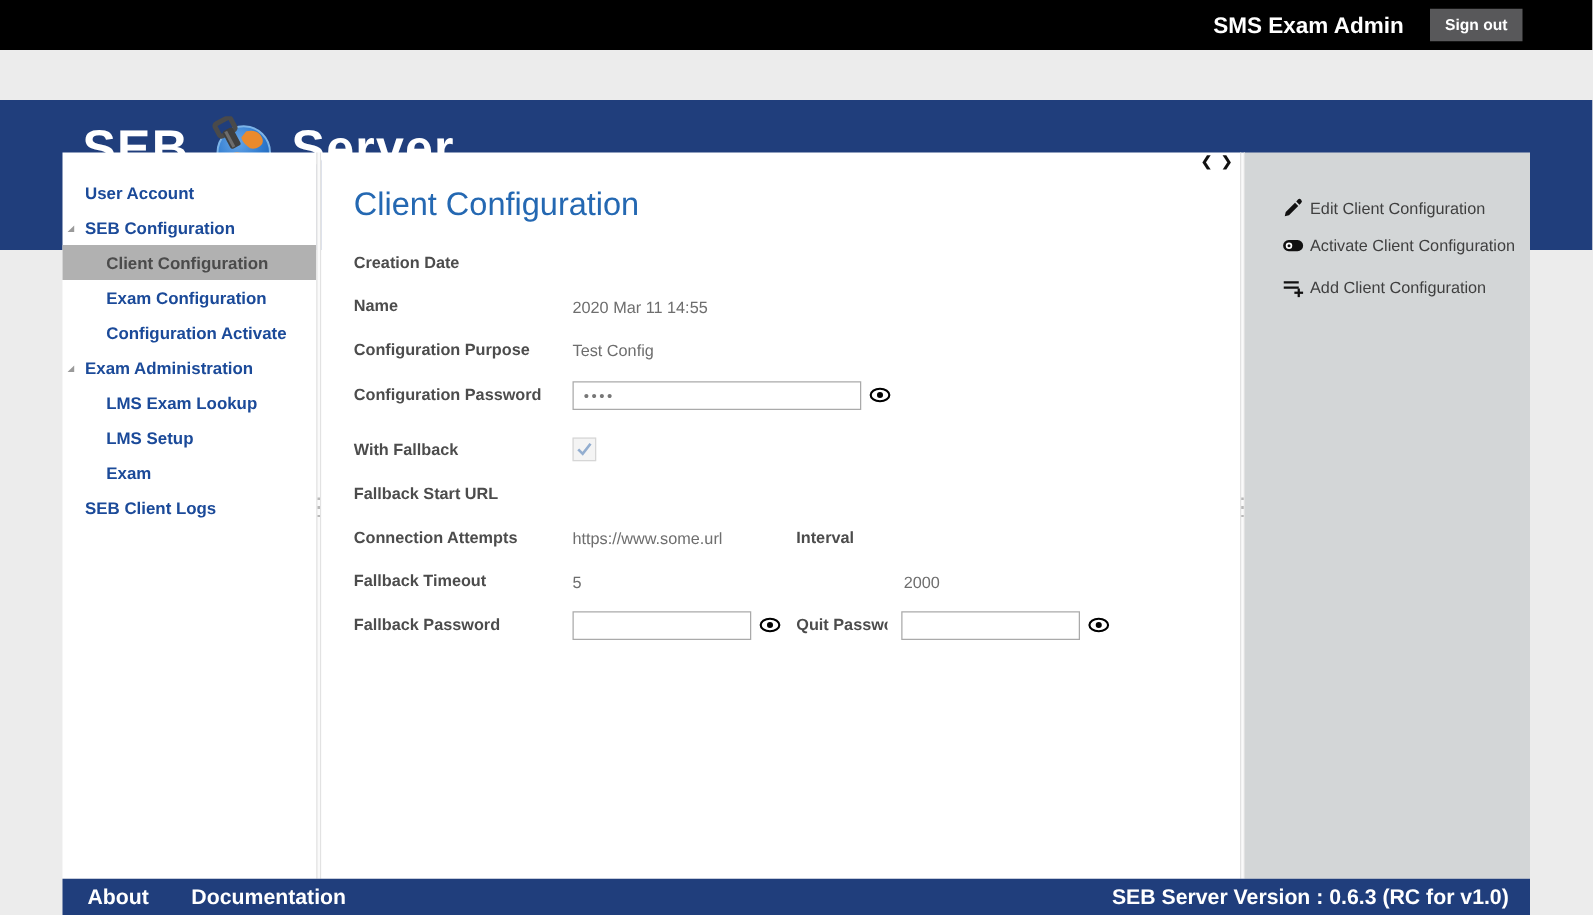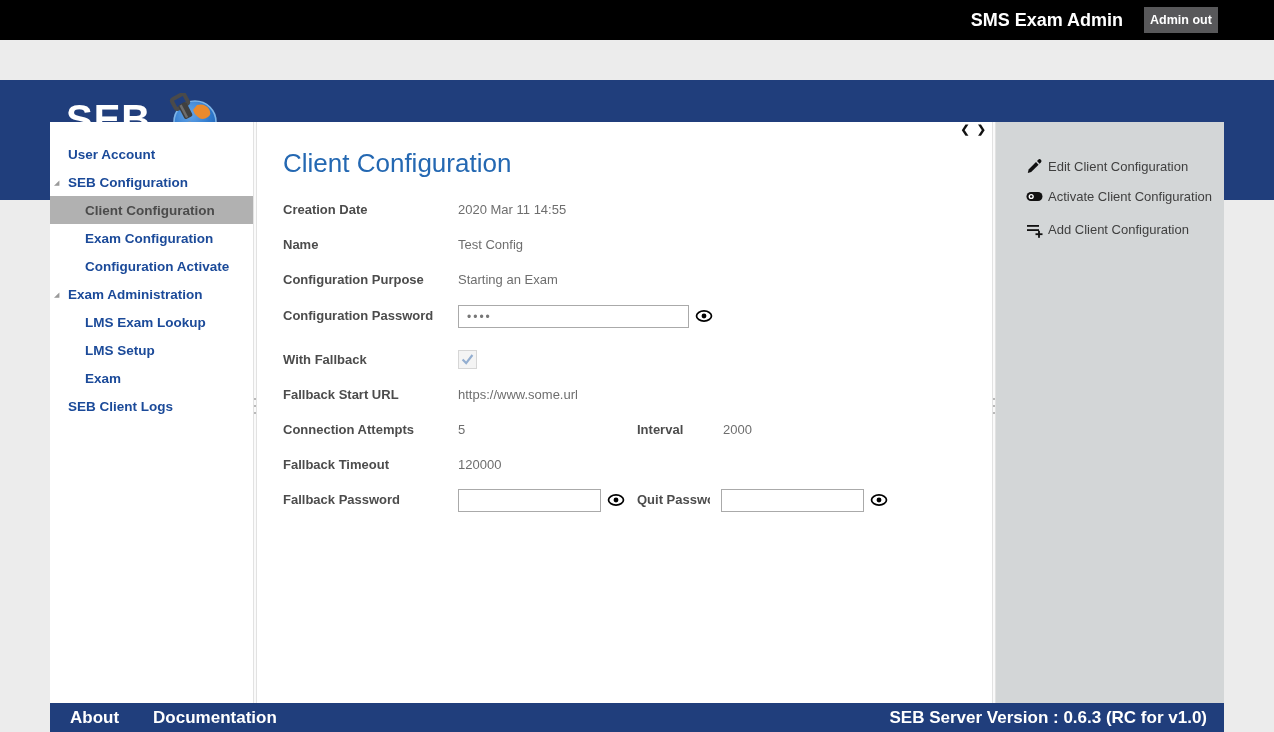--- a/index.html
+++ b/index.html
@@ -72,21 +72,21 @@
     position:absolute; top:1px; right:6px; display:flex; gap:7px;
     font-size:11px; font-weight:bold; color:#111;
   }
   .nav-arrows span { cursor:pointer; }
   .page-title {
     position:absolute; left:26px; top:26px;
     font-size:26px; color:#2468b2; font-weight:normal;
   }
   .fitem { position:absolute; font-size:13px; line-height:16px; white-space:nowrap; }
   .flabel { font-weight:bold; color:#4c4c4c; }
-  .fvalue { color:#6e6e6e; }
+  .fvalue { color:#6e6e6e;margin-top:36px; }
   .tbox {
     position:absolute; height:23px; border:1px solid #aaa; background:#fff;
     font-size:12px; color:#777; padding:0 8px; letter-spacing:2px;
     font-family:"Liberation Sans", sans-serif;
   }
   .eye { position:absolute; width:18px; height:14px; cursor:pointer; }
   .clip { overflow:hidden; width:73px; }
   .checkbox {
     position:absolute; left:201px; top:228px; width:19px; height:19px;
     background:#f4f4f4; border:1px solid #d6d6d6;
@@ -107,21 +107,21 @@
   }
   .footer-link { margin-left:20px; cursor:pointer; }
   .footer-link + .footer-link { margin-left:34px; }
   .footer-version { margin-left:auto; margin-right:17px; }
 </style>
 </head>
 <body>
 
 <div class="topbar">
   <span class="topbar-user">SMS Exam Admin</span>
-  <button class="signout-btn">Admin out</button>
+  <button class="signout-btn">Sign out</button>
 </div>
 
 <div class="header-band">
   <div class="brand">
     <span class="brand-seb">SEB</span>
     <svg class="brand-logo" viewBox="0 0 52 52">
       <defs>
         <radialGradient id="gl" cx="38%" cy="30%" r="80%">
           <stop offset="0%" stop-color="#66a6e8"></stop>
             <stop offset="60%" stop-color="#2f7ace"></stop>
@@ -131,20 +131,21 @@
       <circle cx="28" cy="29" r="21" fill="url(#gl)" stroke="#7db4e8" stroke-width="1.6"></circle>
       <path d="M30 12 q8 -2 12 4 q3 5 -1 8 q-6 4 -10 0 q-4 -3 -5 -7 z" fill="#ea8a2d"></path>
       <path d="M18 30 q6 -3 10 1 q5 5 2 10 q-2 5 -8 4 q-7 -1 -8 -7 q-1 -5 4 -8 z" fill="#ea8a2d"></path>
       <path d="M42 32 q5 0 4 5 q-1 4 -5 3 q-3 -1 -2 -4 q1 -3 3 -4 z" fill="#ea8a2d"></path>
       <g transform="rotate(-28 16 12)">
         <rect x="8" y="2" width="14" height="11" rx="2" fill="none" stroke="#4a4a4a" stroke-width="4"></rect>
         <rect x="11" y="10" width="9" height="16" rx="2" fill="#3f3f3f"></rect>
         <rect x="12.5" y="11" width="2.5" height="14" fill="#6d6d6d"></rect>
       </g>
     </svg>
+    <span class="brand-server">Server</span>
   </div>
 </div>
 
 <div class="panel sidebar">
   <div class="nav">
     <div class="nav-item lvl0">
       <span>User Account</span>
     </div>
     <div class="nav-item lvl0">
       <span class="tri">◢</span>

